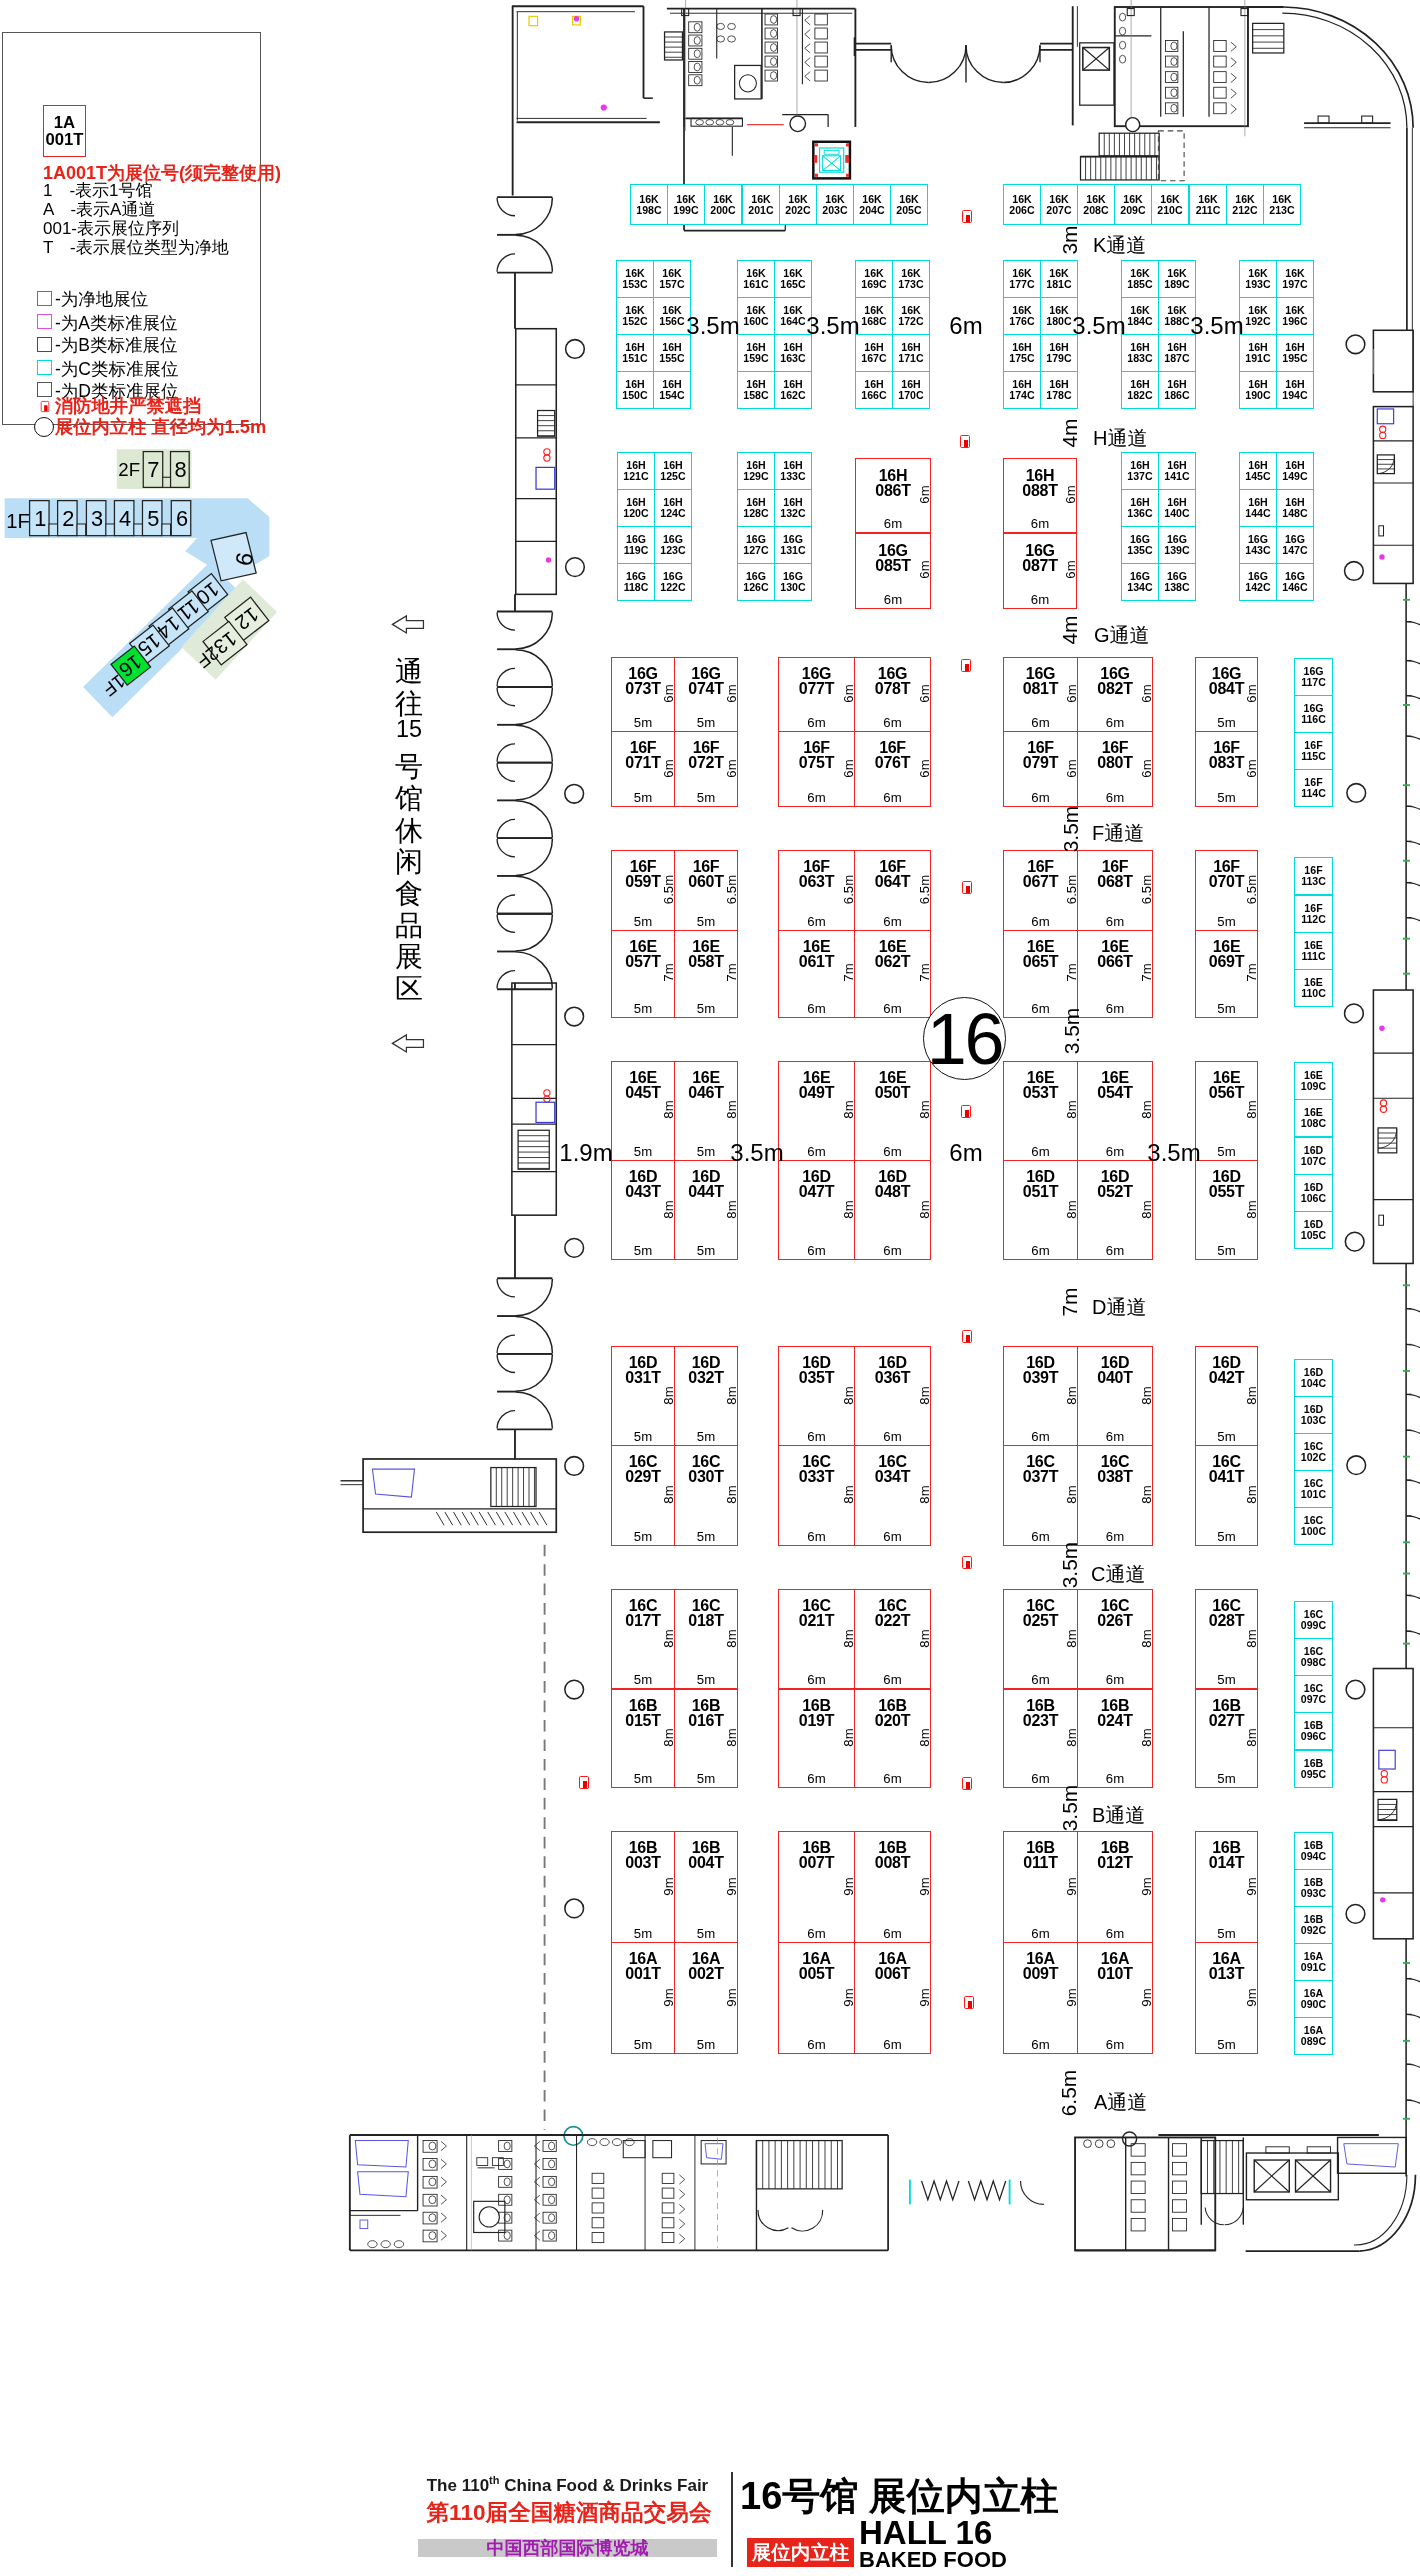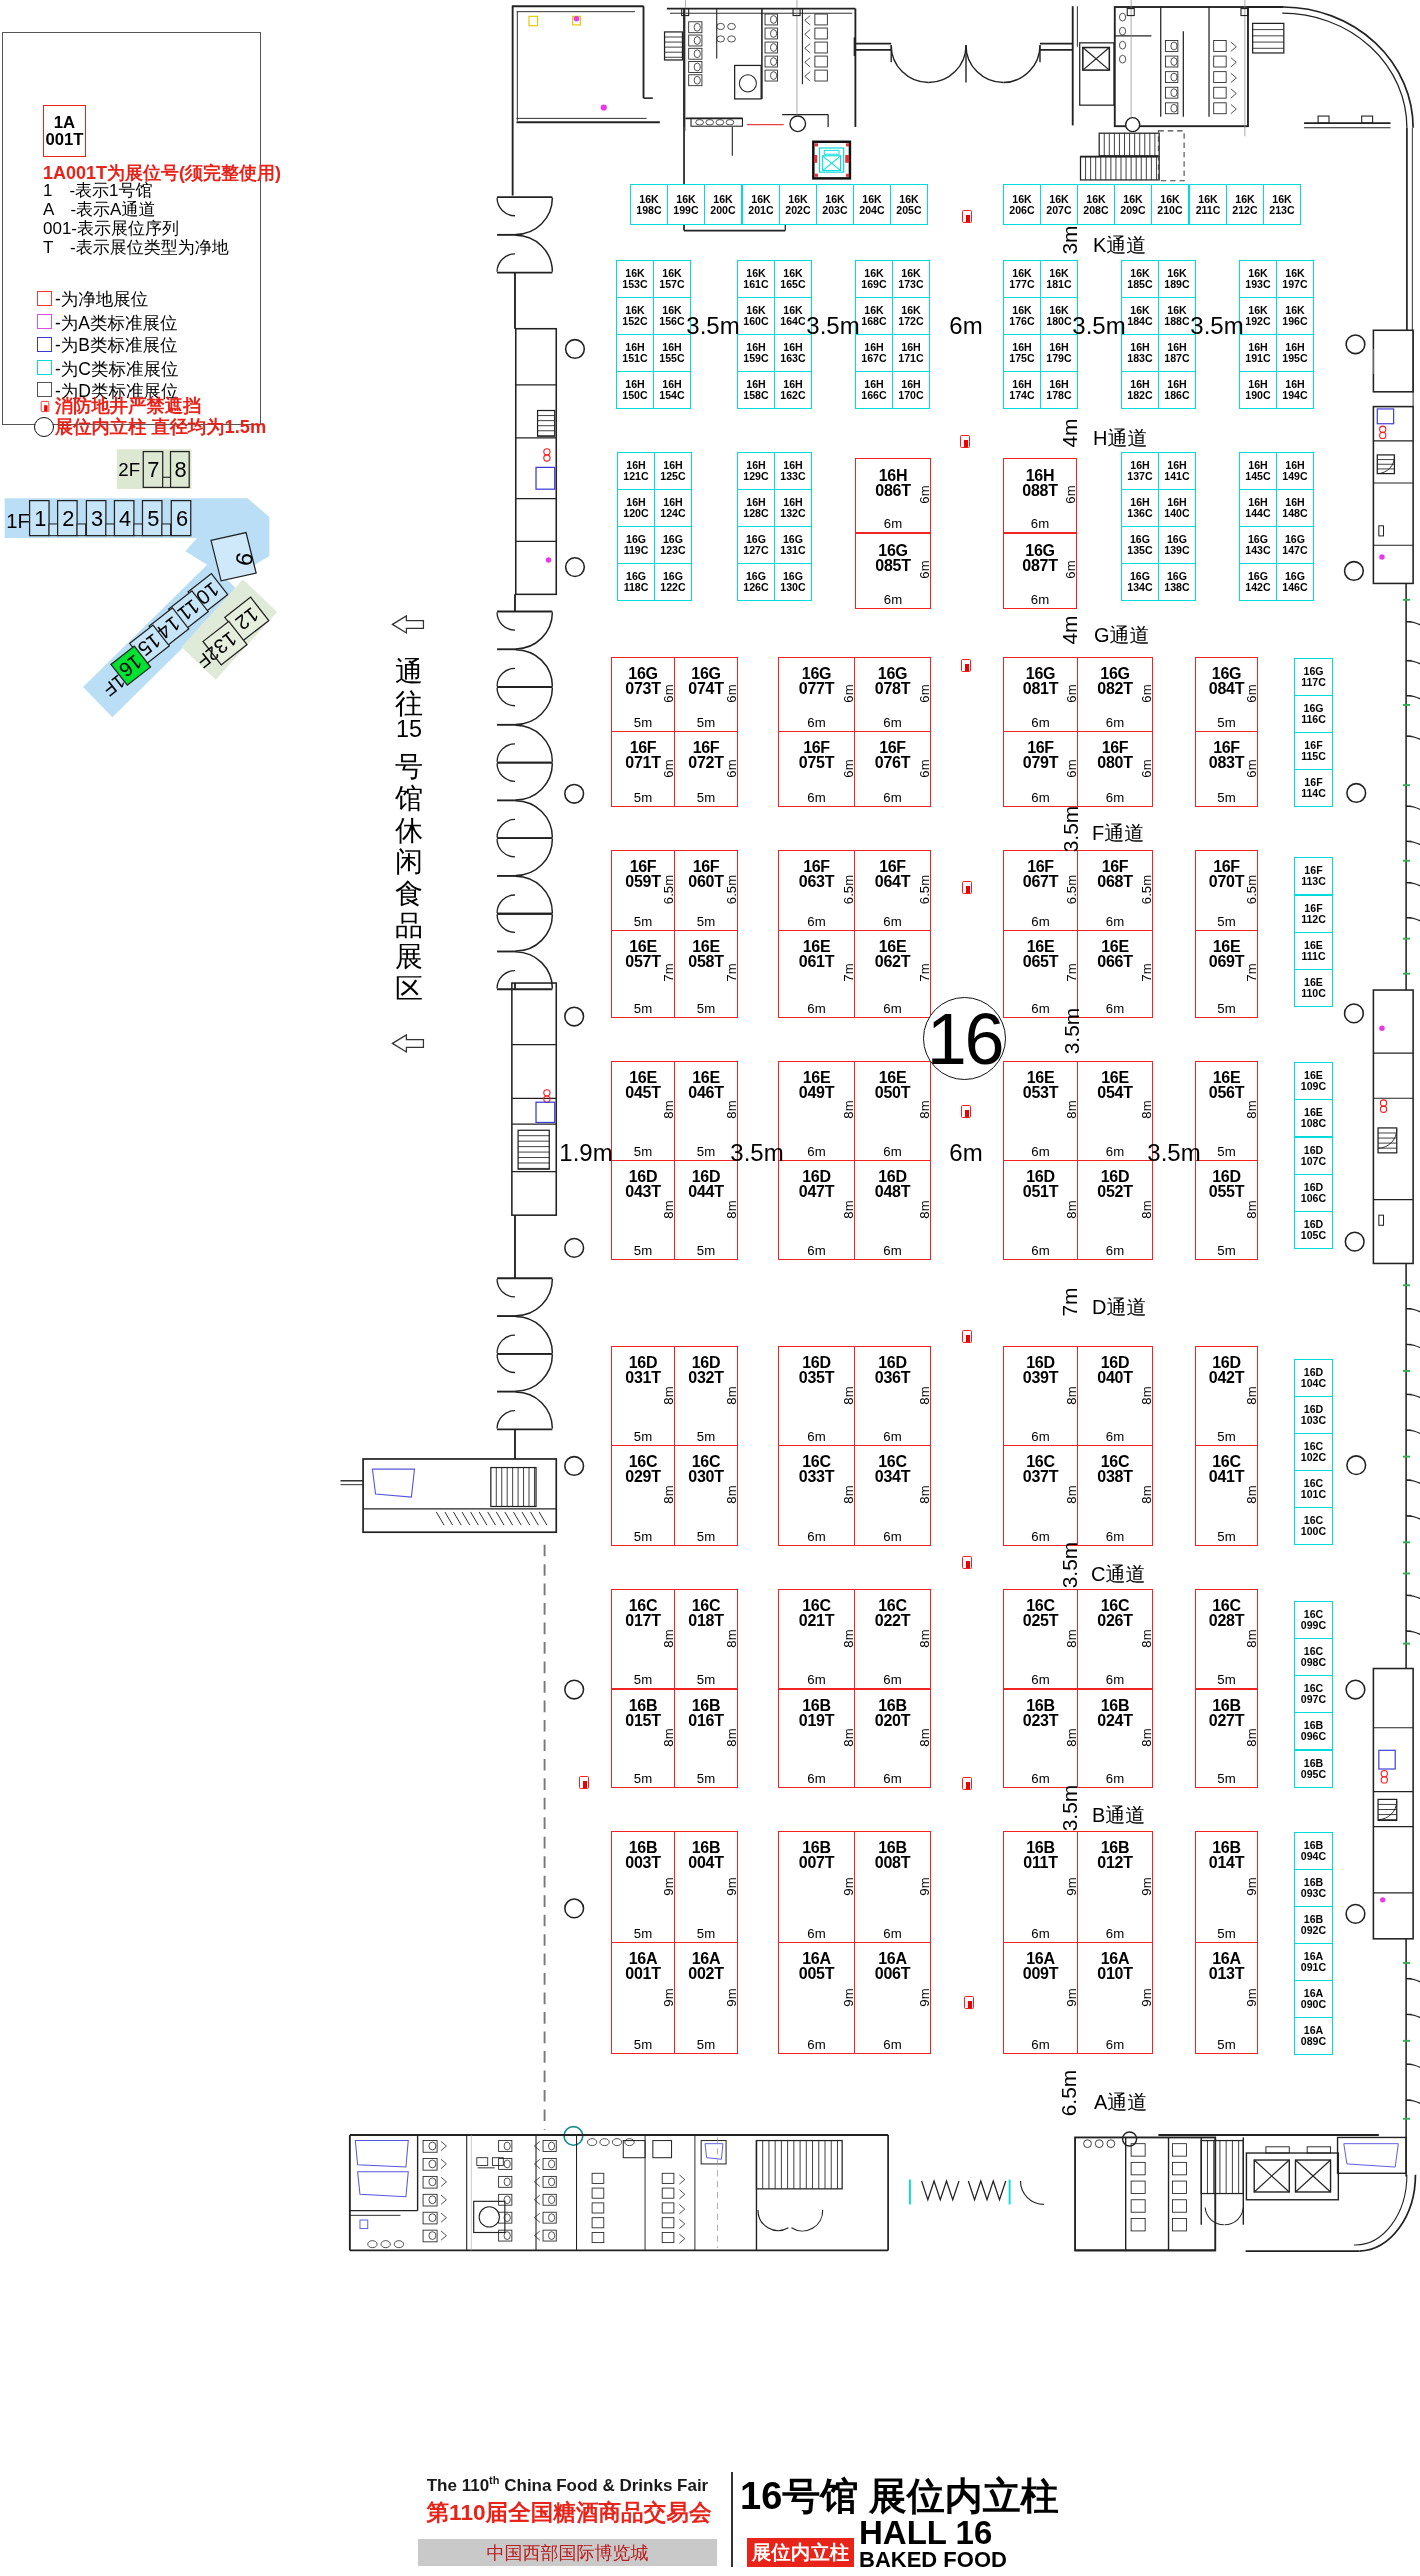--- a/index.html
+++ b/index.html
@@ -1561,21 +1561,21 @@
       </g>
       <g transform="translate(266,286) rotate(142)">
         <text x="-16" y="9" font-size="24" fill="#000">2F</text>
       </g>
     </svg>
 
 <div style="position:absolute;left:418px;top:2474px;width:299px;text-align:center;font-size:17px;font-weight:bold;color:#1a1a1a;">The 110<span style="font-size:11px;vertical-align:super;">th</span> China Food &amp; Drinks Fair</div>
 
 <div style="position:absolute;left:413px;top:2497px;width:312px;text-align:center;font-size:22.6px;font-weight:bold;color:#e8231a;">第110届全国糖酒商品交易会</div>
 
-<div style="position:absolute;left:418px;top:2539px;width:299px;height:27px;background:#c9c9ca;display:flex;align-items:center;justify-content:center;font-size:18px;font-weight:normal;color:#b91c1c;">中国西部国际博览城</div>
+<div style="position:absolute;left:418px;top:2539px;width:299px;height:18px;background:#c9c9ca;display:flex;align-items:center;justify-content:center;font-size:18px;font-weight:bold;color:#a21caf;">中国西部国际博览城</div>
 
 <div style="position:absolute;left:731px;top:2472px;width:1.6px;height:95px;background:#333;"></div>
 
 <div style="position:absolute;left:740px;top:2471px;font-size:38px;font-weight:bold;color:#000;white-space:nowrap;">16号馆 展位内立柱</div>
 <div style="position:absolute;left:859px;top:2514px;font-size:33px;font-weight:bold;color:#000;">HALL 16</div>
 
 <div style="position:absolute;left:747px;top:2538px;width:107px;height:29px;background:#e8231a;display:flex;align-items:center;justify-content:center;font-size:19.5px;font-weight:bold;color:#fff;">展位内立柱</div>
 <div style="position:absolute;left:859px;top:2547px;font-size:22px;font-weight:bold;color:#000;">BAKED FOOD</div>
 </div>
 

